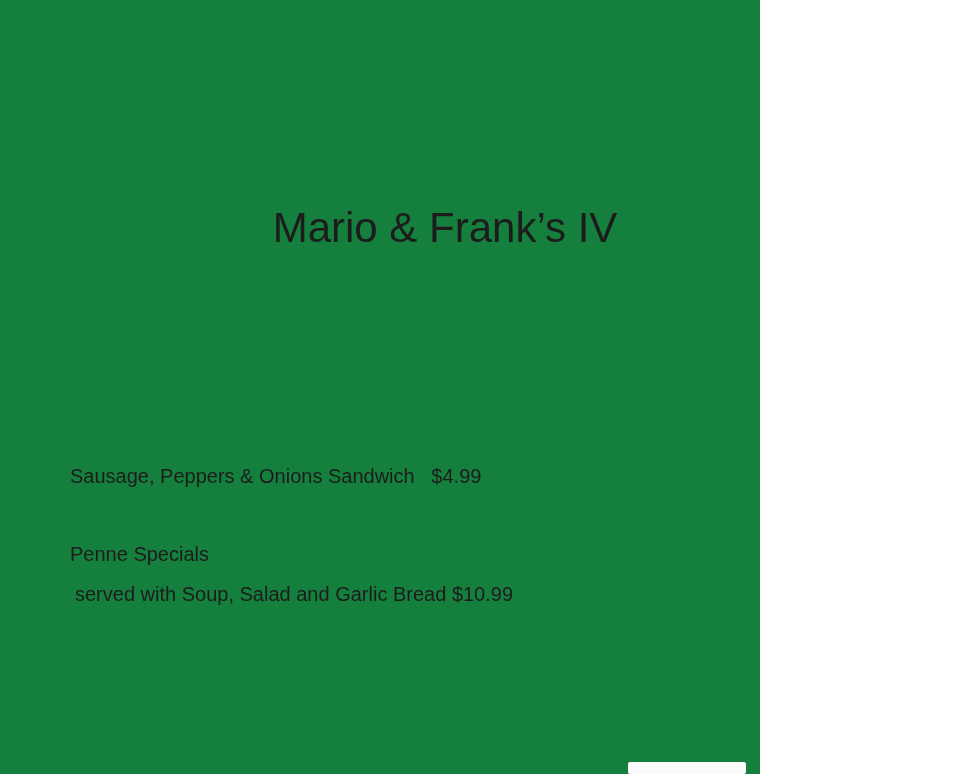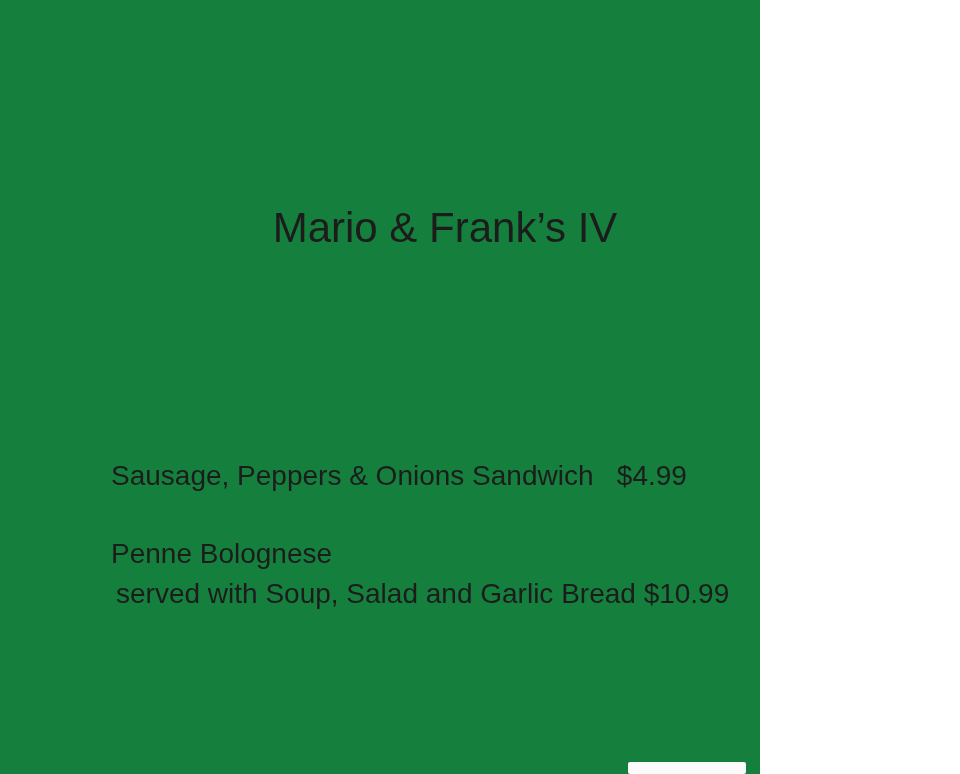--- a/index.html
+++ b/index.html
@@ -23,22 +23,22 @@
   .title-block {
     padding-top: 70px;
     width: 890px;
     text-align: center;
     font-size: 42px;
     line-height: 63px;
     font-weight: 400;
     white-space: pre-wrap;
   }
   .menu-item, .footer-block {
-    padding-left: 111px;
-    font-size: 28px;
+    padding-left: 70px;
+    font-size: 20px;
     line-height: 40px;
     font-weight: 400;
   }
   .menu-item .line, .footer-block .line, .title-block div {
     white-space: pre-wrap;
   }
   .m-item0 { margin-top: 71px; }
   .m-item1 { margin-top: 38px; }
   .indent-sm { padding-left: 5px; }
   .corner-smudge {
@@ -58,19 +58,19 @@
 
   <div class="title-block">
     <div>Mario &amp; Frank’s IV</div>
   </div>
 
   <div class="menu-item m-item0">
     <div class="line">Sausage, Peppers &amp; Onions Sandwich   $4.99</div>
   </div>
 
   <div class="menu-item m-item1">
-    <div class="line">Penne Bolognese</div>
+    <div class="line">Penne Specials</div>
     <div class="line indent-sm">served with Soup, Salad and Garlic Bread $10.99</div>
   </div>
 
   <div class="corner-smudge"></div>
 
 </div>
 
 </body></html>

